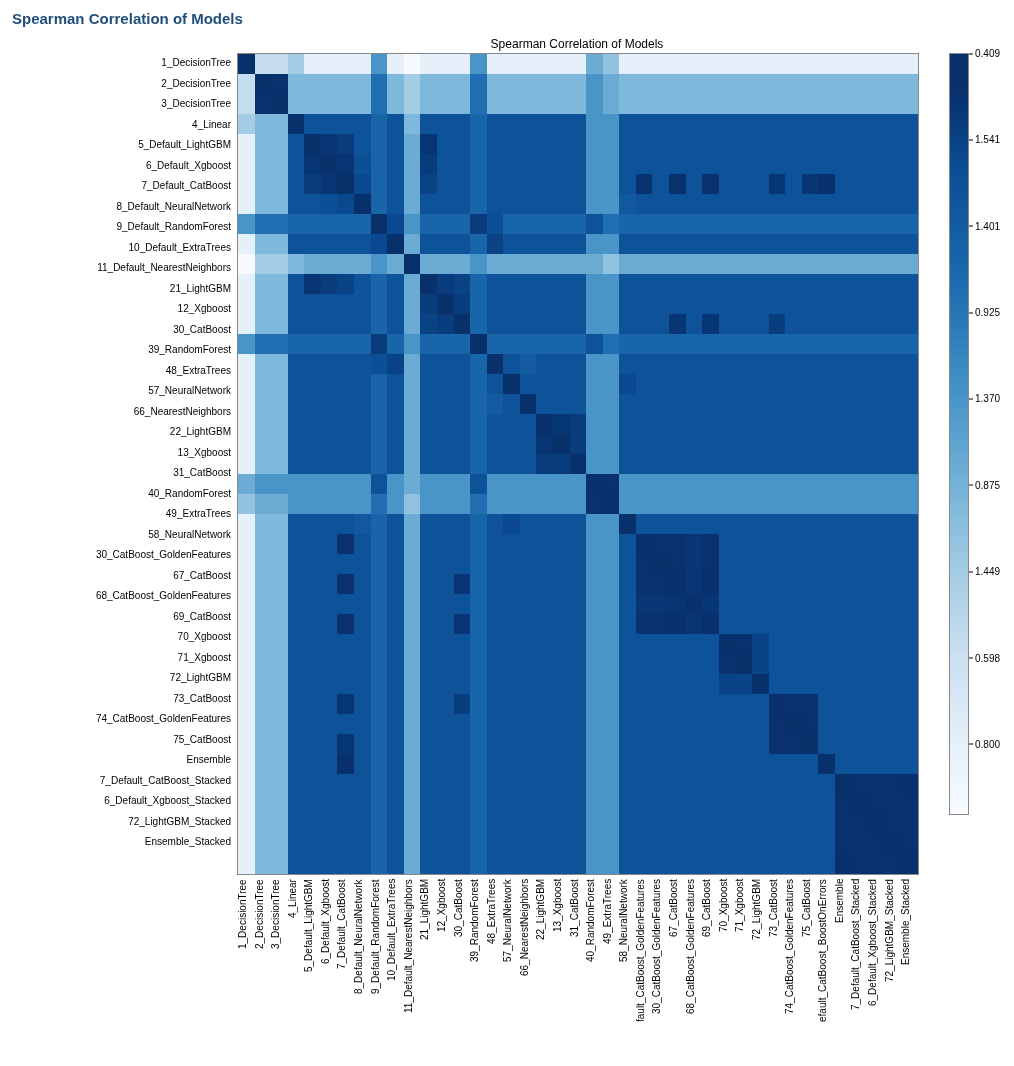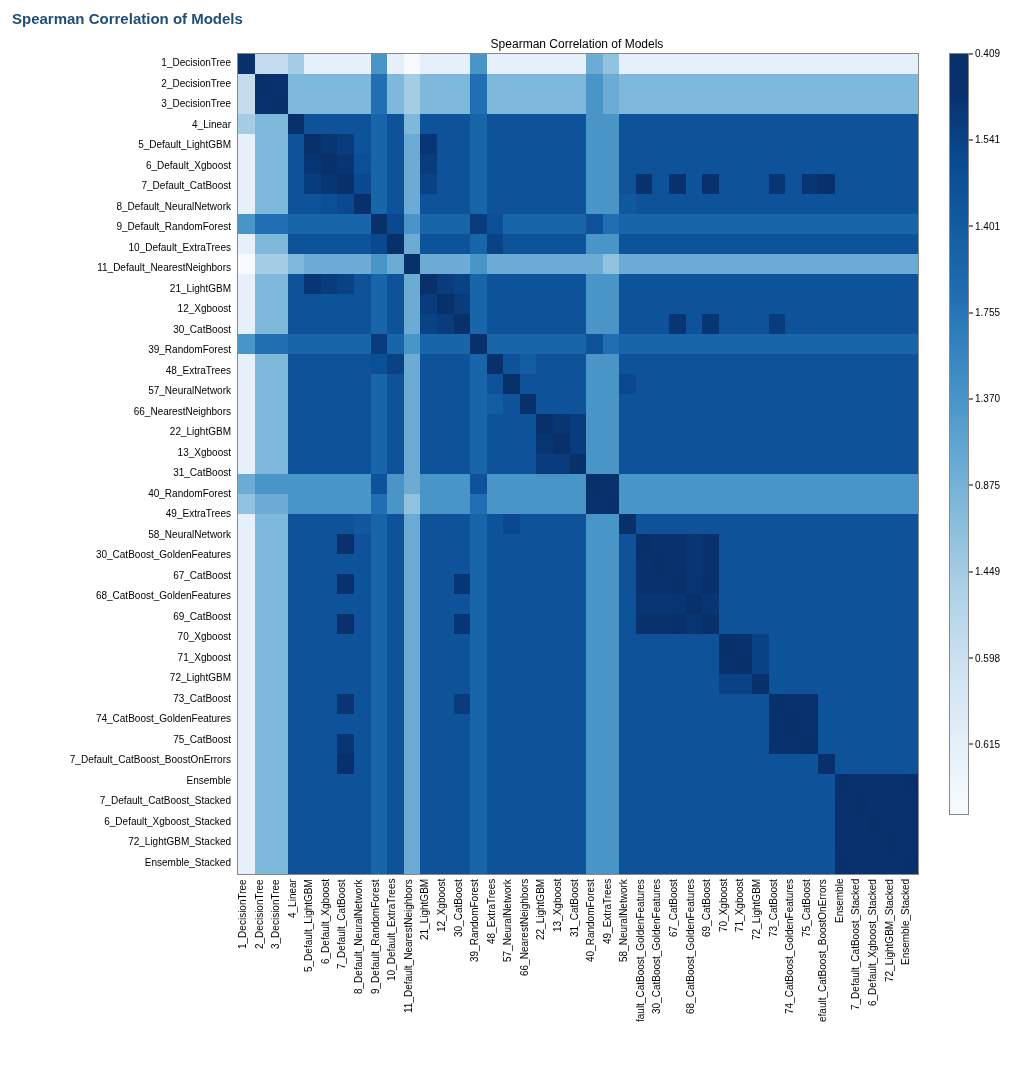--- a/index.html
+++ b/index.html
@@ -154,21 +154,20 @@
         <div>30_CatBoost_GoldenFeatures</div>
         <div>67_CatBoost</div>
         <div>68_CatBoost_GoldenFeatures</div>
         <div>69_CatBoost</div>
         <div>70_Xgboost</div>
         <div>71_Xgboost</div>
         <div>72_LightGBM</div>
         <div>73_CatBoost</div>
         <div>74_CatBoost_GoldenFeatures</div>
         <div>75_CatBoost</div>
-        <div>7_Default_CatBoost_BoostOnErrors</div>
         <div>Ensemble</div>
         <div>7_Default_CatBoost_Stacked</div>
         <div>6_Default_Xgboost_Stacked</div>
         <div>72_LightGBM_Stacked</div>
         <div>Ensemble_Stacked</div>
       </div>
     <div class="grid" id="grid">
         <div class="grid-row" style="height: 20px;">
           <div class="cell" style="width: 16.5854px; height: 20px; background: rgb(8, 48, 107);"></div>
           <div class="cell" style="width: 16.5854px; height: 20px; background: rgb(196, 220, 238);"></div>
@@ -1932,26 +1931,26 @@
           <div class="cell" style="width: 16.5854px; height: 20px; background: rgb(8, 49, 109);"></div>
           <div class="cell" style="width: 16.5854px; height: 20px; background: rgb(8, 48, 107);"></div>
         </div>
       </div>
     <div class="cbar-wrap">
       <div class="cbar"></div>
       <div class="cbar-ticks" id="cbar-ticks">
           <div class="cbar-tick" style="top: 0px;">0.409</div>
           <div class="cbar-tick" style="top: 86.3636px;">1.541</div>
           <div class="cbar-tick" style="top: 172.727px;">1.401</div>
-          <div class="cbar-tick" style="top: 259.091px;">1.755</div>
+          <div class="cbar-tick" style="top: 259.091px;">0.925</div>
           <div class="cbar-tick" style="top: 345.455px;">1.370</div>
           <div class="cbar-tick" style="top: 431.818px;">0.875</div>
           <div class="cbar-tick" style="top: 518.182px;">1.449</div>
           <div class="cbar-tick" style="top: 604.545px;">0.598</div>
-          <div class="cbar-tick" style="top: 690.909px;">0.615</div>
+          <div class="cbar-tick" style="top: 690.909px;">0.800</div>
         </div>
     </div>
   </div>
   <div class="xlabels" id="xlabels">
       <div style="width: 16.5854px;">1_DecisionTree</div>
       <div style="width: 16.5854px;">2_DecisionTree</div>
       <div style="width: 16.5854px;">3_DecisionTree</div>
       <div style="width: 16.5854px;">4_Linear</div>
       <div style="width: 16.5854px;">5_Default_LightGBM</div>
       <div style="width: 16.5854px;">6_Default_Xgboost</div>

